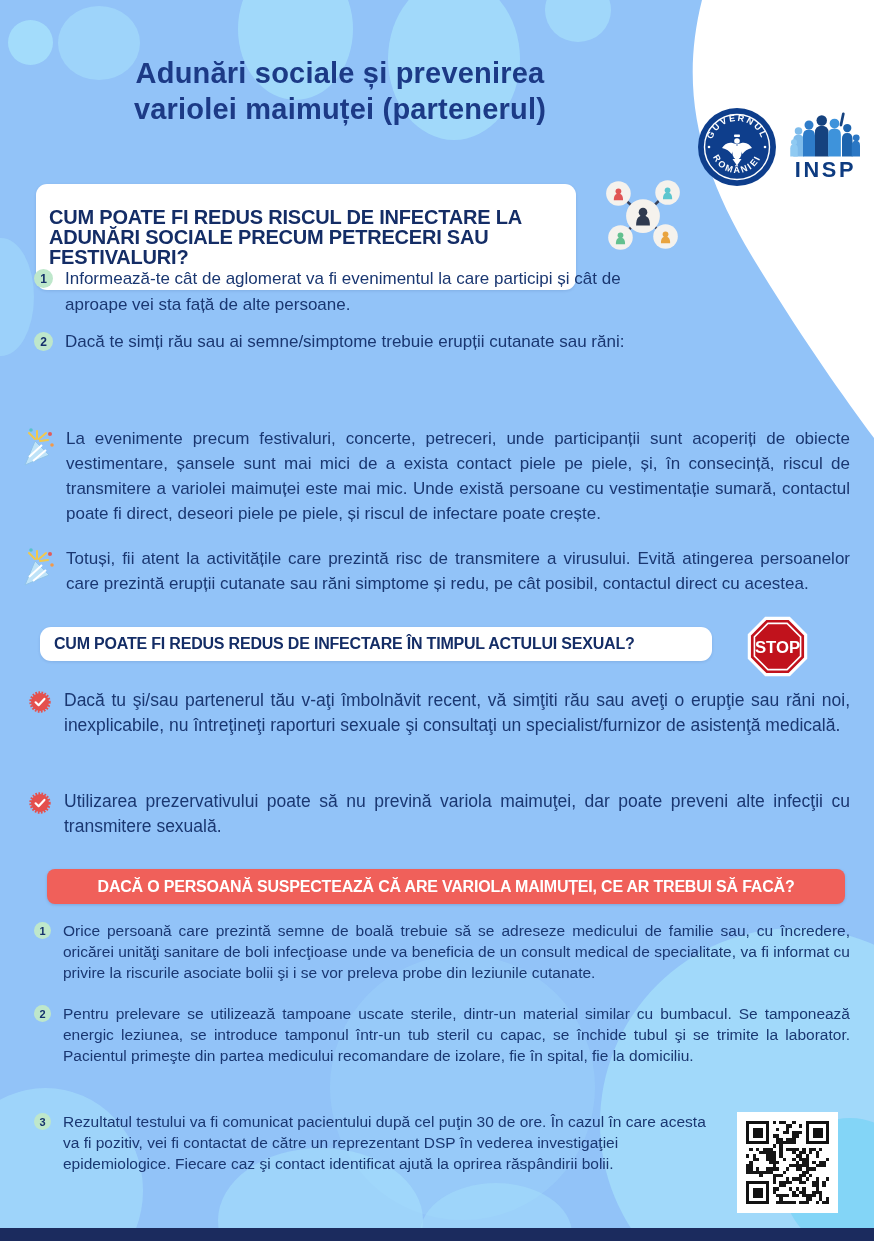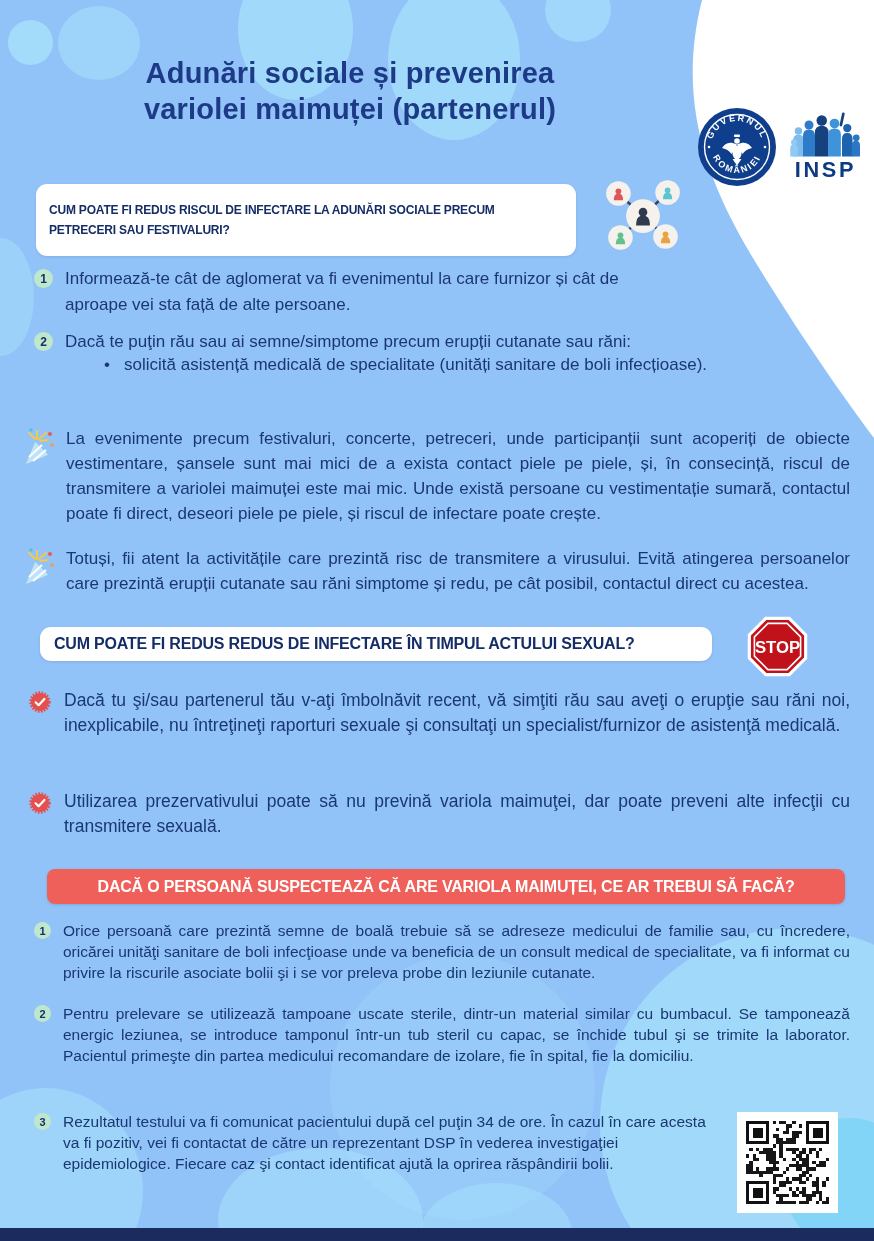--- a/index.html
+++ b/index.html
@@ -18,32 +18,32 @@
   .b5{left:545px;top:-22px;width:66px;height:64px;opacity:.7}
   .b6{left:-32px;top:238px;width:66px;height:118px;opacity:.5}
   .b7{left:600px;top:928px;width:390px;height:390px;opacity:.75}
   .b8{left:784px;top:1118px;width:132px;height:132px;background:#7FD4F6;opacity:.9}
   .b9{left:218px;top:1148px;width:205px;height:145px;opacity:.6}
   .b10{left:-52px;top:1088px;width:195px;height:205px;opacity:.6}
   .b11{left:420px;top:1183px;width:152px;height:102px;opacity:.5}
   .b12{left:330px;top:955px;width:265px;height:265px;opacity:.28}
   .corner-blob{position:absolute;left:0;top:0;pointer-events:none}
 
-  .title{position:absolute;left:50px;top:55px;width:600px;text-align:center;
+  .title{position:absolute;left:40px;top:55px;width:600px;text-align:center;
     font-weight:bold;font-size:29px;line-height:36px;color:#1C3A86;letter-spacing:.2px}
   .title span{display:block}
 
   .logo{position:absolute}
   .gov-logo{left:697px;top:107px;width:80px;height:80px}
   .insp-logo{left:788px;top:101px;width:75px;height:90px}
 
   .hbox{position:absolute;background:#fff;border-radius:11px;
     color:#142D66;font-weight:bold;letter-spacing:-.2px;
     box-shadow:0 1px 3px rgba(20,45,102,.12)}
-  .hbox1{left:36px;top:184px;width:514px;padding:16px 13px;font-size:12px;line-height:20px}
+  .hbox1{left:36px;top:184px;width:514px;padding:23px 13px;font-size:20px;line-height:20px}
   .hbox2{left:40px;top:627px;width:644px;padding:7px 14px;font-size:16px;line-height:20px}
 
   .net-icon{position:absolute;left:600px;top:171px;width:86px;height:86px}
   .stop-icon{position:absolute;left:746px;top:615px;width:63px;height:63px}
 
   .item{position:absolute;display:flex;gap:12px;align-items:flex-start}
   .num-badge{flex:none;width:19px;height:19px;border-radius:50%;background:#BEE7CB;
     color:#16316B;font-size:12px;font-weight:bold;display:flex;align-items:center;
     justify-content:center;margin-top:3px}
   .item-text{font-size:17px;line-height:26px;color:#1A3771}
@@ -205,28 +205,27 @@
         <path d="M-4.5,5.5 C-4.5,0.2 -2.5,-0.8 0,-0.8 C2.5,-0.8 4.5,0.2 4.5,5.5 Z"></path>
       </g>
     <g transform="translate(64,65)" fill="#E9A43F">
         <circle cy="-3.2" r="2.8"></circle>
         <path d="M-4.5,5.5 C-4.5,0.2 -2.5,-0.8 0,-0.8 C2.5,-0.8 4.5,0.2 4.5,5.5 Z"></path>
       </g>
   </svg>
 
   <div class="item" style="left:34px;top:266px;width:640px">
     <div class="num-badge">1</div>
-    <div class="item-text">Informează-te cât de aglomerat va fi evenimentul la care furnizor și cât de aproape vei sta față de alte persoane.</div>
+    <div class="item-text">Informează-te cât de aglomerat va fi evenimentul la care participi și cât de aproape vei sta față de alte persoane.</div>
   </div>
   <div class="item" style="left:34px;top:329px;width:800px">
     <div class="num-badge">2</div>
-    <div class="item-text">Dacă te puţin rău sau ai semne/simptome precum erupții cutanate sau răni:</div>
+    <div class="item-text">Dacă te simți rău sau ai semne/simptome trebuie erupții cutanate sau răni:</div>
   </div>
   <div class="bullets">
-    <div class="bullet">solicită asistență medicală de specialitate (unități sanitare de boli infecțioase).</div>
   </div>
 
   <div class="para" style="left:22px;top:426px;width:828px">
     <svg class="icon" viewBox="0 0 36 40">
       <polygon points="3,37 13,13 27,27" fill="#BFE3F8" stroke="#8FC3EA" stroke-width="1"></polygon>
       <path d="M7,29 L20,17 M11,33 L24,22" stroke="#fff" stroke-width="2" fill="none"></path>
       <g stroke="#F2C94C" stroke-width="2" stroke-linecap="round">
         <line x1="15" y1="11" x2="15" y2="3"></line>
           <line x1="17" y1="11" x2="24" y2="5"></line>
         <line x1="13" y1="11" x2="7" y2="5"></line>
@@ -286,21 +285,21 @@
   <div class="item s3" style="left:34px;top:920px;width:816px">
     <div class="num-badge">1</div>
     <div class="item-text just">Orice persoană care prezintă semne de boală trebuie să se adreseze medicului de familie sau, cu încredere, oricărei unităţi sanitare de boli infecţioase unde va beneficia de un consult medical de specialitate, va fi informat cu privire la riscurile asociate bolii şi i se vor preleva probe din leziunile cutanate.</div>
   </div>
   <div class="item s3" style="left:34px;top:1003px;width:816px">
     <div class="num-badge">2</div>
     <div class="item-text just">Pentru prelevare se utilizează tampoane uscate sterile, dintr-un material similar cu bumbacul. Se tamponează energic leziunea, se introduce tamponul într-un tub steril cu capac, se închide tubul şi se trimite la laborator. Pacientul primeşte din partea medicului recomandare de izolare, fie în spital, fie la domiciliu.</div>
   </div>
   <div class="item s3" style="left:34px;top:1111px;width:692px">
     <div class="num-badge">3</div>
-    <div class="item-text">Rezultatul testului va fi comunicat pacientului după cel puţin 34 de ore. În cazul în care acesta va fi pozitiv, vei fi contactat de către un reprezentant DSP în vederea investigaţiei epidemiologice. Fiecare caz şi contact identificat ajută la oprirea răspândirii bolii.</div>
+    <div class="item-text">Rezultatul testului va fi comunicat pacientului după cel puţin 30 de ore. În cazul în care acesta va fi pozitiv, vei fi contactat de către un reprezentant DSP în vederea investigaţiei epidemiologice. Fiecare caz şi contact identificat ajută la oprirea răspândirii bolii.</div>
   </div>
 
 
   <div class="qr">
     <div class="qr-inner">
       <div class="qr-grid">
           <i style="grid-area:1/9"></i>
           <i style="grid-area:1/11"></i>
           <i style="grid-area:1/12"></i>
           <i style="grid-area:1/15"></i>

